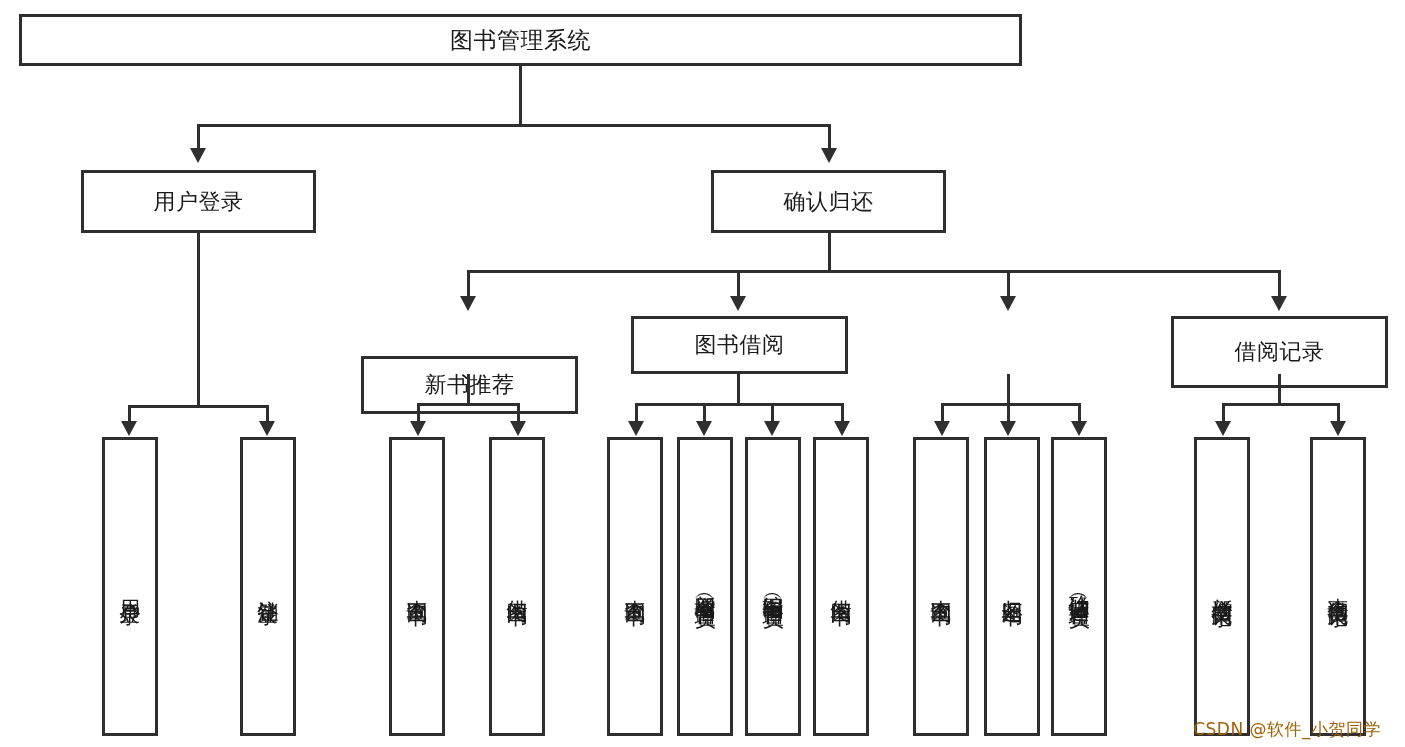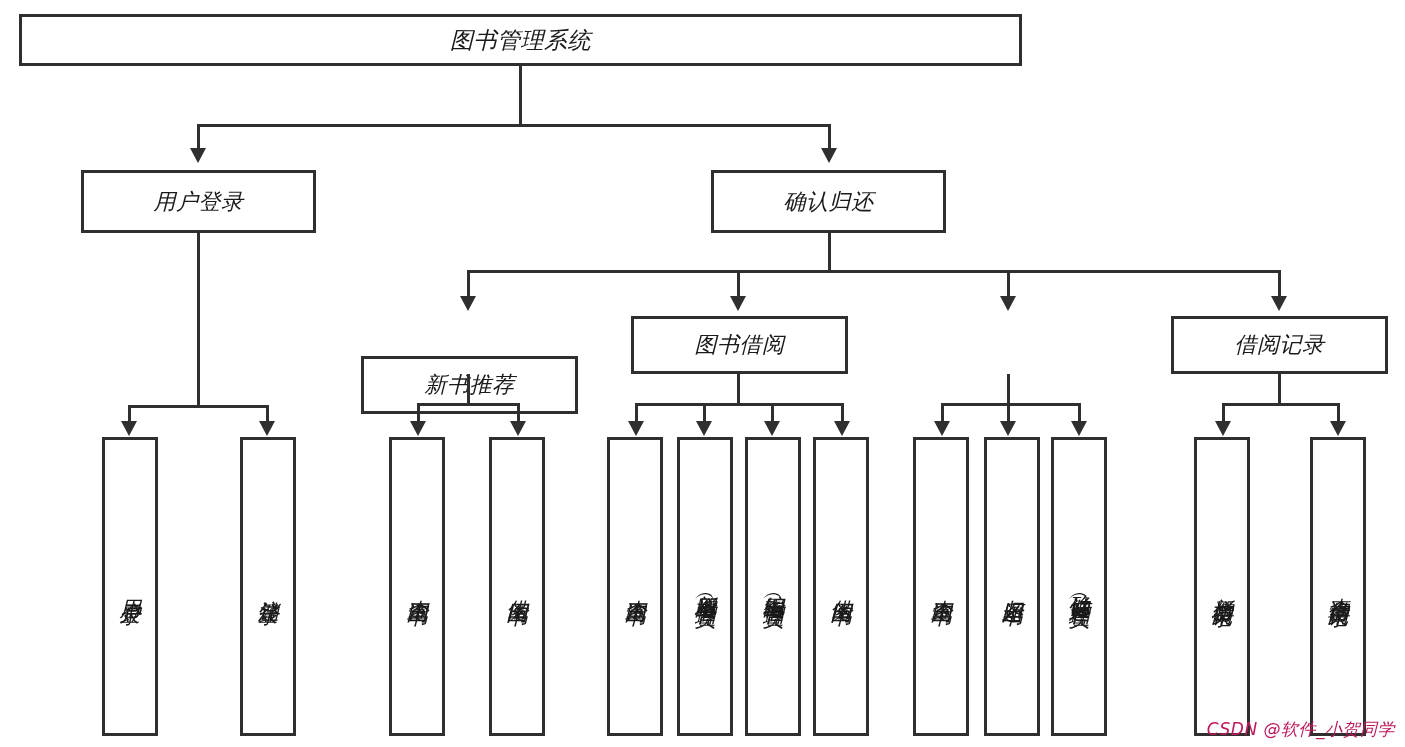--- a/index.html
+++ b/index.html
@@ -7,21 +7,20 @@
     padding: 0;
     background: #ffffff;
   }
   #canvas {
     position: relative;
     width: 1405px;
     height: 747px;
     background: #ffffff;
     font-family: "DejaVu Sans", "Liberation Sans", sans-serif;
     overflow: hidden;
-    font-style: italic;
   }
   .node {
     position: absolute;
     box-sizing: border-box;
     border: 3px solid #2f2f2f;
     background: #ffffff;
     display: flex;
     align-items: center;
     justify-content: center;
   }
@@ -52,23 +51,23 @@
     position: absolute;
     width: 0;
     height: 0;
     border-left: 8px solid transparent;
     border-right: 8px solid transparent;
     border-top: 15px solid #2f2f2f;
   }
 
   #watermark {
     position: absolute;
-    right: 10px;
+    right: 24px;
     bottom: 6px;
-    color: #be185d;
+    color: #a16207;
     font-size: 17px;
     letter-spacing: 0.5px;
     user-select: none;
   }
 </style>
 </head>
 <body>
 
 <div id="canvas">
 
@@ -110,21 +109,21 @@
   <div class="arrow" style="left:1000px; top:296px;"></div>
   <div class="conn v" style="left:1278px; top:270px; width:3px; height:28px;"></div>
   <div class="arrow" style="left:1271px; top:296px;"></div>
 
   <div class="node" style="left:361px; top:316px; width:217px; height:58px;margin-top:40px;">
     <span class="label">新书推荐</span>
   </div>
   <div class="node" style="left:631px; top:316px; width:217px; height:58px;">
     <span class="label">图书借阅</span>
   </div>
-  <div class="node" style="left:1171px; top:316px; width:217px; height:58px;">
+  <div class="node" style="left:1171px; top:316px; width:217px; height:72px;">
     <span class="label">借阅记录</span>
   </div>
 
   <div class="conn v" style="left:467px; top:374px; width:3px; height:32px;"></div>
   <div class="conn h" style="left:417px; top:403px; width:103px; height:3px;"></div>
   <div class="conn v" style="left:417px; top:403px; width:3px; height:20px;"></div>
   <div class="arrow" style="left:410px; top:421px;"></div>
   <div class="conn v" style="left:517px; top:403px; width:3px; height:20px;"></div>
   <div class="arrow" style="left:510px; top:421px;"></div>
 

